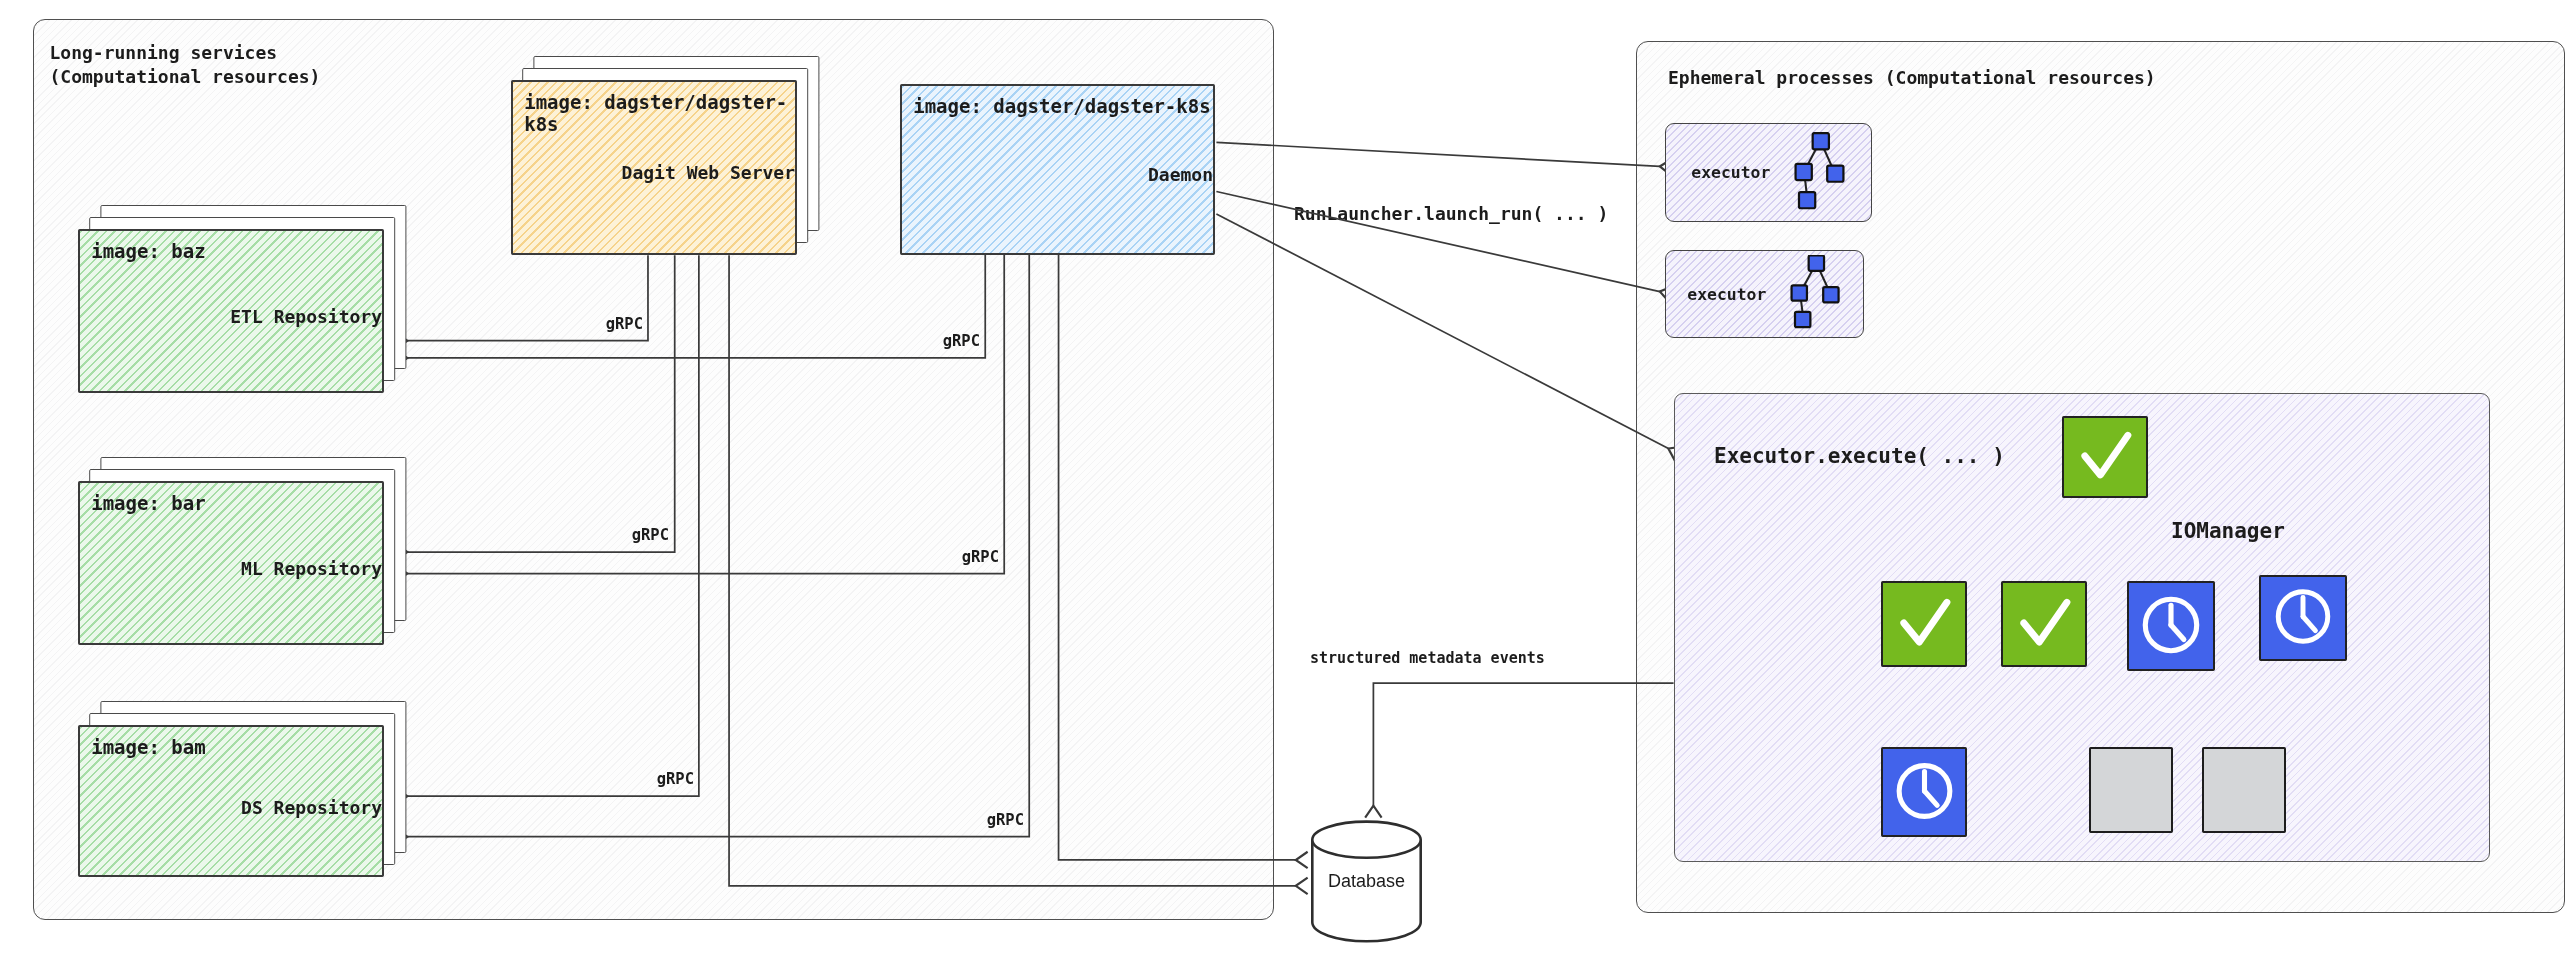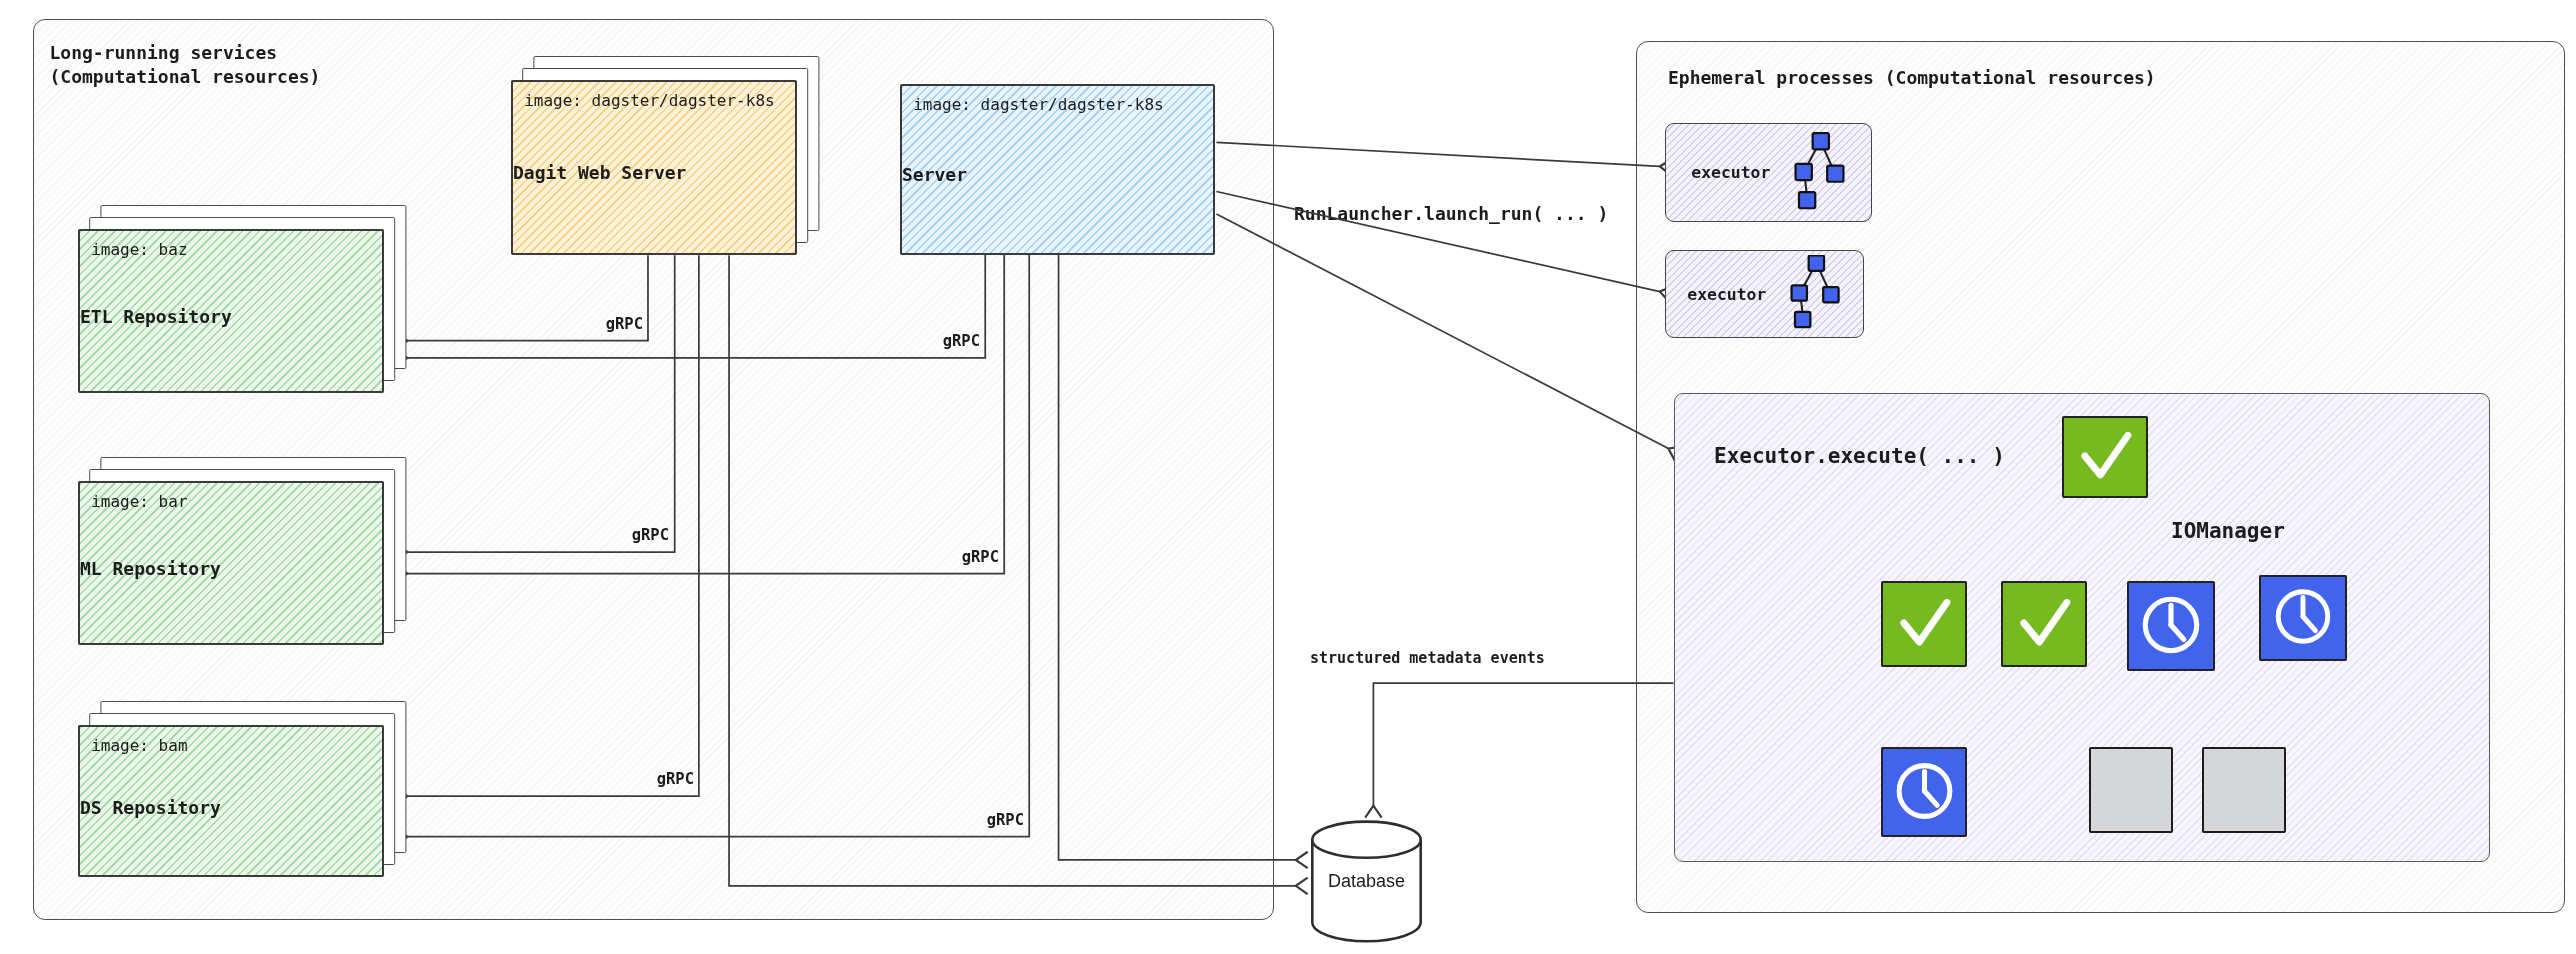--- a/index.html
+++ b/index.html
@@ -12,22 +12,22 @@
            repeating-linear-gradient(135deg, rgba(120,120,130,0.07) 0 1px, rgba(0,0,0,0) 1px 5.2px),
            #fdfdfd;}
   .panel-title{position:absolute;font-weight:bold;font-size:18px;line-height:24px;white-space:pre;}
 
   
   .stack{position:absolute;}
   .page{position:absolute;inset:0;background:#ffffff;border:1.7px solid #4a4a4a;border-radius:1.7px;}
   .pg2{transform:translate(22.4px,-24px);}
   .pg1{transform:translate(11.2px,-12px);}
   .main{position:absolute;inset:0;border:2.2px solid #3a3a3a;border-radius:1.7px;}
-  .img-label{position:absolute;left:11.2px;top:8.6px;font-weight:normal;font-size:16px;}
-  .box-name{position:absolute;left:0;right:0;top:47%;text-align:left;font-weight:bold;font-size:18px;}
+  .img-label{position:absolute;left:11.2px;top:8.6px;font-weight:bold;font-size:19px;}
+  .box-name{position:absolute;left:0;right:0;top:47%;text-align:right;font-weight:bold;font-size:18px;}
 
   .fill-orange{background:repeating-linear-gradient(135deg,#f6d38b 0 1.7px,rgba(0,0,0,0) 1.7px 6px),#fdf2d7;}
   .fill-blue  {background:repeating-linear-gradient(135deg,#a9d3f5 0 1.7px,rgba(0,0,0,0) 1.7px 6px),#eaf4fd;}
   .fill-green {background:repeating-linear-gradient(135deg,#a6dda6 0 1.7px,rgba(0,0,0,0) 1.7px 6px),#ebf8eb;}
   .fill-lav   {background:repeating-linear-gradient(135deg,#d6d0f0 0 1.4px,rgba(0,0,0,0) 1.4px 5.2px),#f5f3fc;}
   .fill-lav-light{background:repeating-linear-gradient(135deg,#e2ddf5 0 1.2px,rgba(0,0,0,0) 1.2px 5.2px),#f7f5fd;}
 
   
   .executor-box{position:absolute;border:1.7px solid #444;border-radius:9px;display:flex;
                 align-items:center;justify-content:center;gap:22.4px;}
@@ -115,21 +115,21 @@
     <div class="page pg1"></div>
     <div class="main fill-orange">
       <div class="img-label">image: dagster/dagster-k8s</div>
       <div class="box-name">Dagit Web Server</div>
     </div>
   </div>
 
   <div class="stack overbox" style="left:900px;top:84px;width:315px;height:171px">
     <div class="main fill-blue">
       <div class="img-label">image: dagster/dagster-k8s</div>
-      <div class="box-name">Server</div>
+      <div class="box-name">Daemon</div>
     </div>
   </div>
 
   <div class="stack overbox" style="left:78px;top:229px;width:306px;height:164px">
     <div class="page pg2"></div>
     <div class="page pg1"></div>
     <div class="main fill-green">
       <div class="img-label">image: baz</div>
       <div class="box-name">ETL Repository</div>
     </div>

